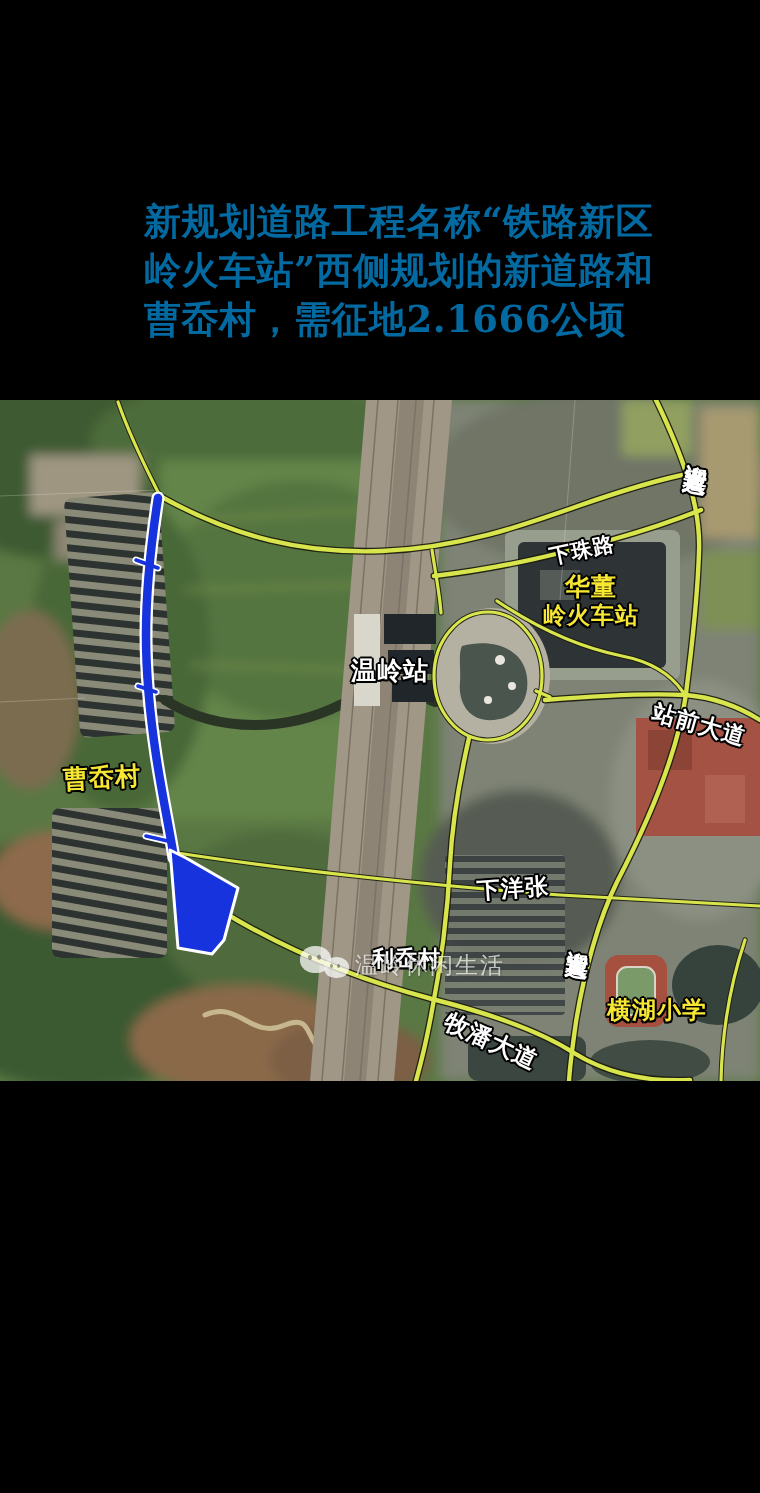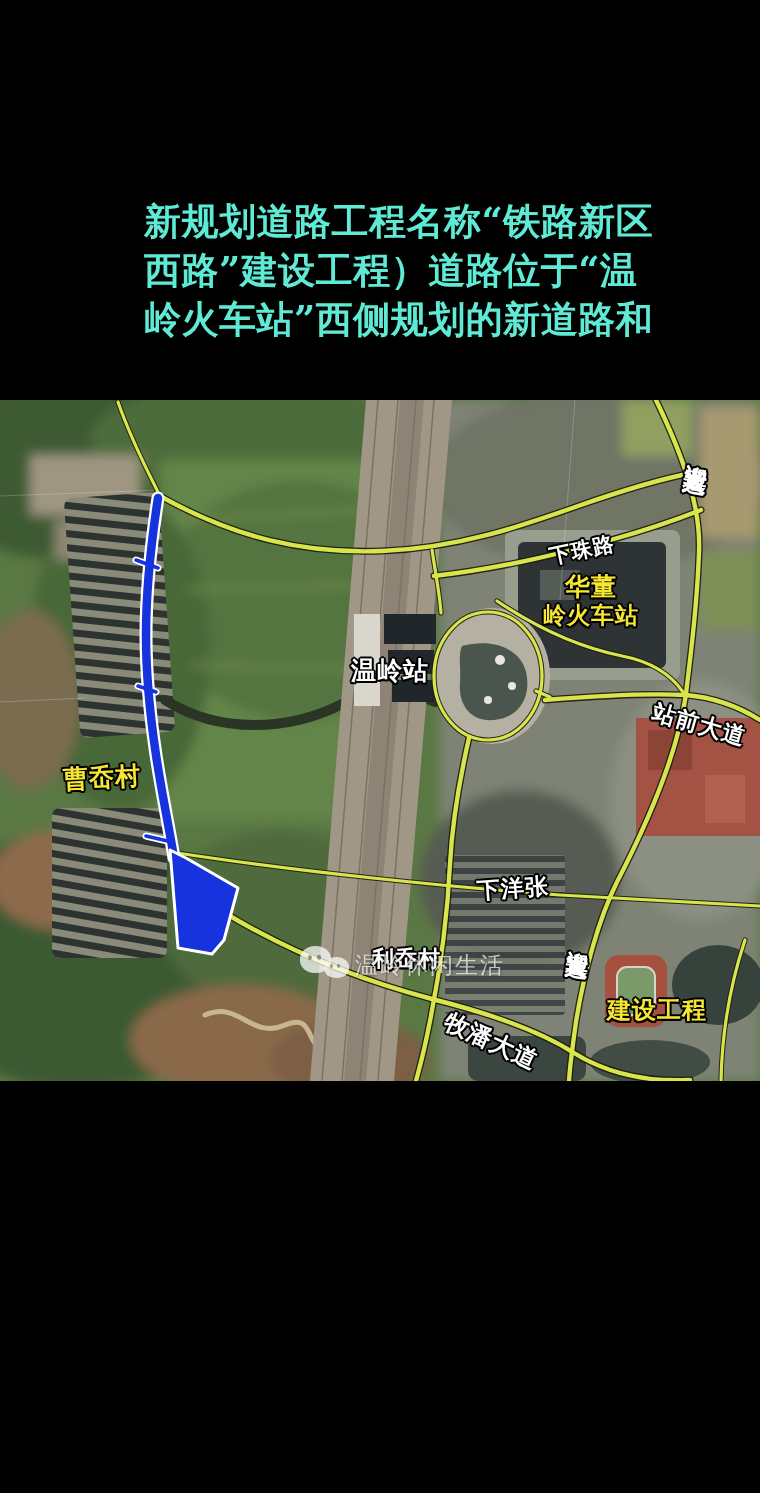--- a/index.html
+++ b/index.html
@@ -2,21 +2,21 @@
 <html><head>
 <meta charset="utf-8">
 <style>
   html,body { margin:0; padding:0; background:#000; }
   .screen { position:relative; width:760px; height:1493px; background:#000; overflow:hidden;
             font-family:"Liberation Sans", sans-serif; }
 
   
   .caption { position:absolute; left:144px; top:197px; z-index:6; }
   .cap-line { font-family:"DejaVu Serif","Liberation Serif",serif; font-weight:bold;
-              font-size:37px; line-height:49px; color:#5eead4; white-space:nowrap;
+              font-size:37px; line-height:49px; color:#0369a1; white-space:nowrap;
               letter-spacing:0.5px;
               text-shadow: 2px 3px 3px rgba(0,0,0,.9), -1px -1px 2px rgba(0,0,0,.55), 0 0 7px rgba(0,0,0,.45); }
 
   
   .map { position:absolute; left:0; top:400px; width:760px; height:681px; overflow:hidden;
          background:#5a7843; z-index:1; }
   .map svg { position:absolute; left:0; top:0; }
 
   
   .lbl { position:absolute; font-weight:bold; white-space:nowrap; color:#fff; z-index:4;
@@ -199,29 +199,29 @@
     <span class="lbl v" style="left:684px; top:46px;  font-size:24px; transform:rotate(9deg);">迎宾大道</span>
     <span class="lbl" style="left:549px; top:136px; font-size:21px; transform:rotate(-12deg);">下珠路</span>
     <span class="lbl yellow" style="left:565px; top:170px; font-size:25px;text-align:right;">华董</span>
     <span class="lbl yellow" style="left:543px; top:200px; font-size:23px;">岭火车站</span>
     <span class="lbl" style="left:351px; top:254px; font-size:25px;text-align:center;">温岭站</span>
     <span class="lbl" style="left:653px; top:296px; font-size:23px; transform:rotate(16deg); transform-origin:left center;">站前大道</span>
     <span class="lbl yellow" style="left:63px; top:361px; font-size:25px; transform:rotate(-3deg);">曹岙村</span>
     <span class="lbl" style="left:372px; top:544px; font-size:22px;">利岙村</span>
     <span class="lbl" style="left:477px; top:473px; font-size:23px; transform:rotate(-4deg);">下洋张</span>
     <span class="lbl v" style="left:566px; top:532px; font-size:23px; transform:rotate(7deg);">迎宾大道</span>
-    <span class="lbl yellow" style="left:607px; top:594px; font-size:24px;">建设工程</span>
+    <span class="lbl yellow" style="left:607px; top:594px; font-size:24px;">横湖小学</span>
     <span class="lbl" style="left:446px; top:604px; font-size:24px; transform:rotate(25deg); transform-origin:left center;">牧潘大道</span>
 
     <div class="watermark">
       <span class="wm-icon i1"></span>
       <span class="wm-icon i2"></span>
       <span class="wm-text">温岭休闲生活</span>
     </div>
   </div>
 
   <div class="caption">
     <div class="cap-line">新规划道路工程名称“铁路新区</div>
-    <div class="cap-line">西路”建设工程）道路位于“温</div>
     <div class="cap-line">岭火车站”西侧规划的新道路和</div>
+    <div class="cap-line">曹岙村，需征地2.1666公顷</div>
   </div>
 
 </div>
 
 </body></html>

